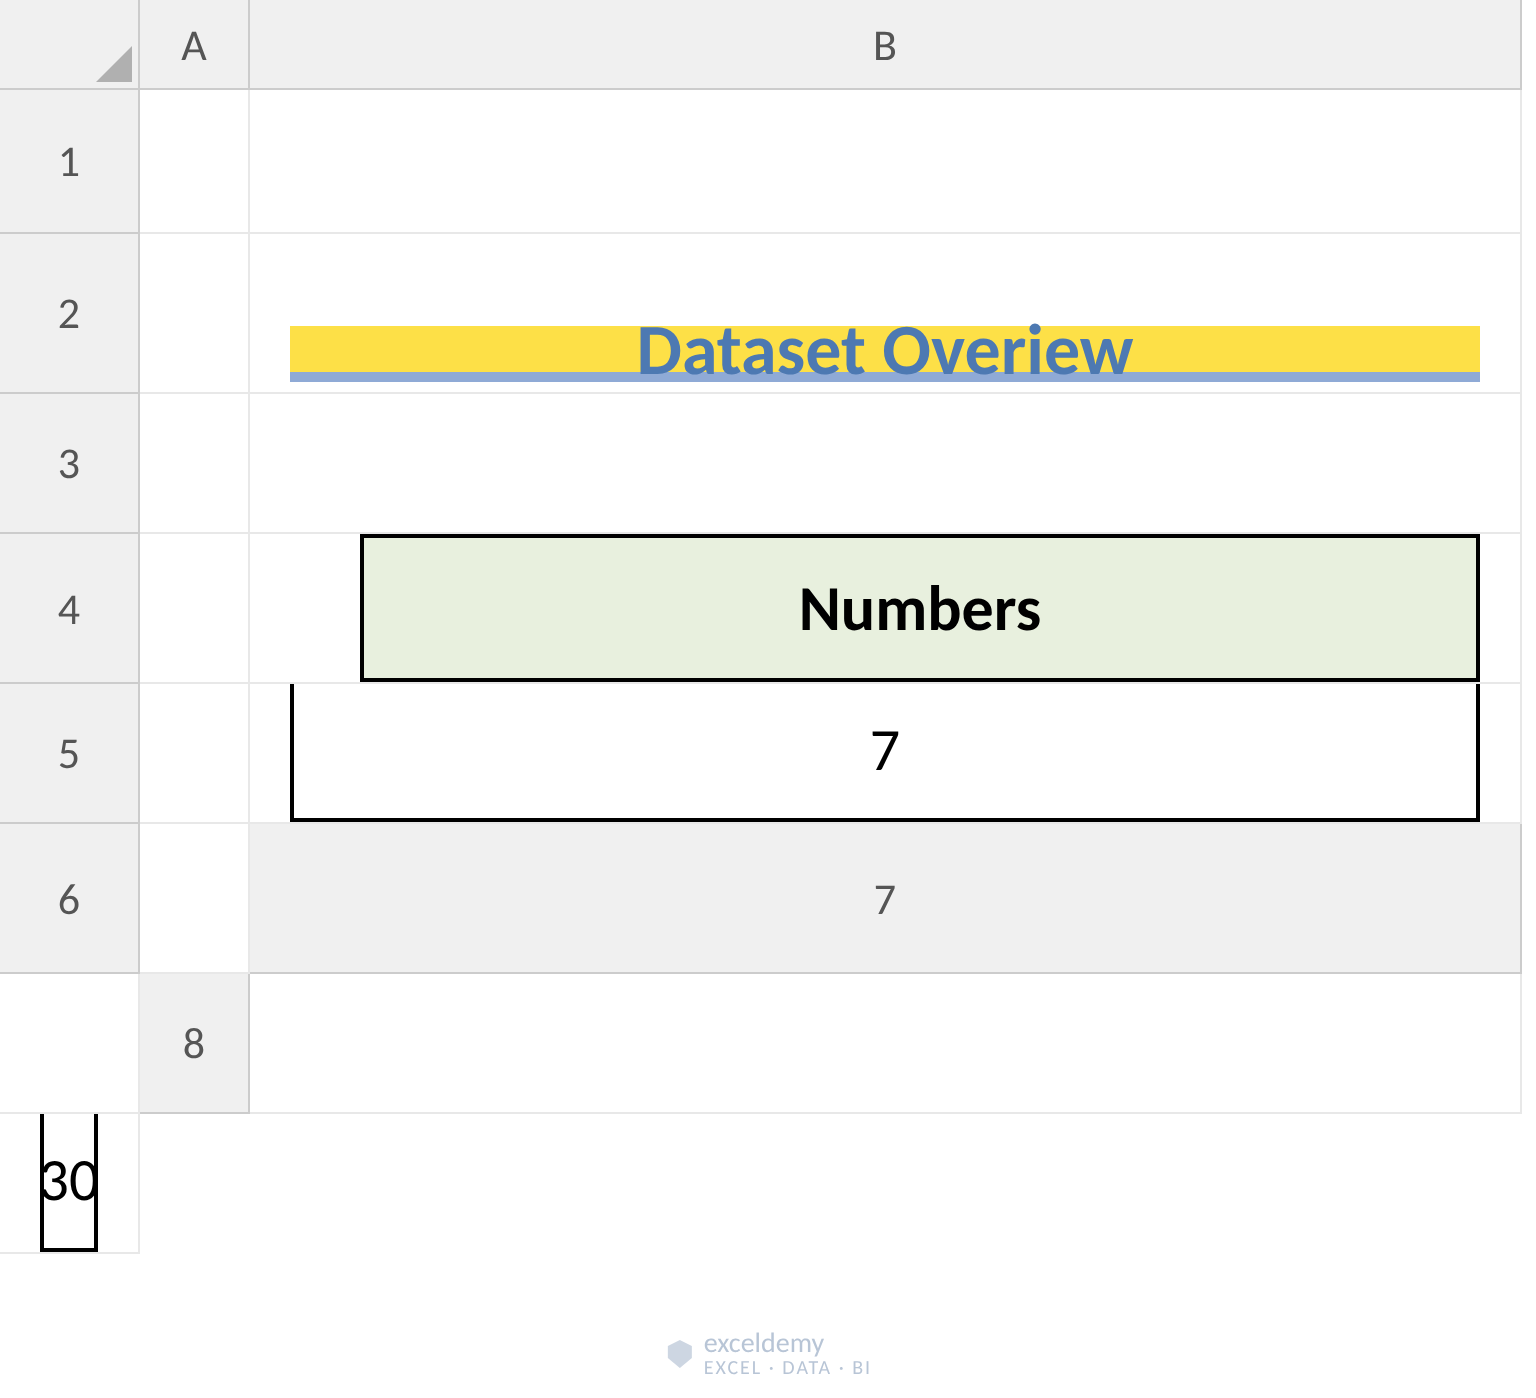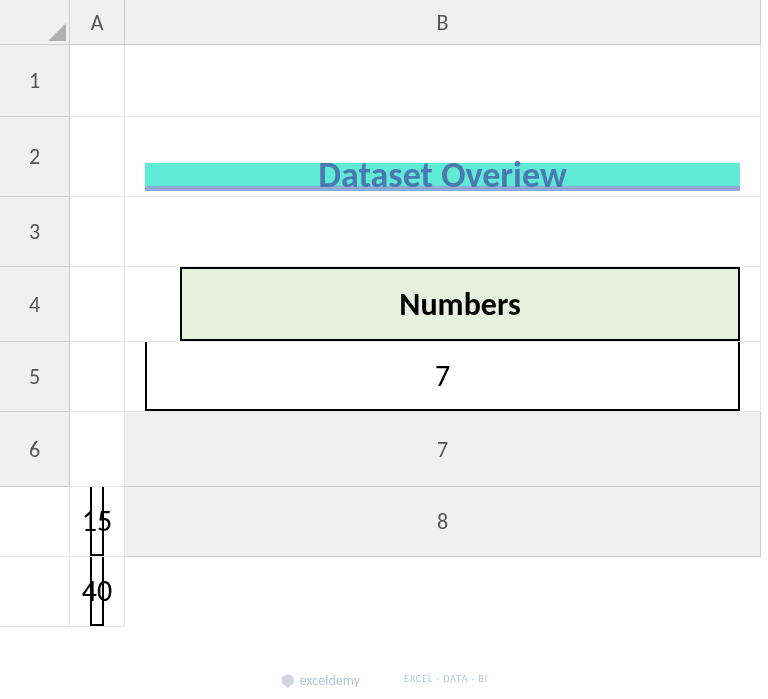--- a/index.html
+++ b/index.html
@@ -72,21 +72,21 @@
       background: #ffffff;
       position: relative;
     }
     
     .title-banner {
       position: absolute;
       left: 20px;
       right: 20px;
       top: 10px;
       bottom: 5px;
-      background: #5eead4;
+      background: #fde047;
       border-bottom: 5px solid #8faad6;
       display: flex;
       align-items: center;
       justify-content: center;
       font-size: 36px;
       font-weight: bold;
       color: #4d79b2;
       margin-top: 36px;
     }
     
@@ -143,23 +143,22 @@
     }
     
     .watermark-sub {
       font-size: 10px;
       letter-spacing: 1px;
       color: #b8c5d6;
     }
     
     .watermark-text {
       display: flex;
-      flex-direction: row;
+      flex-direction: column;
       line-height: 1;
-      gap: 44px;
     }
   </style>
 </head>
 <body>
 
 <div class="spreadsheet">
 
   <div class="corner-cell"></div>
   <div class="col-header">A</div>
   <div class="col-header">B</div>
@@ -188,28 +187,25 @@
   <div class="cell"></div>
   <div class="cell">
     <div class="table-data-cell">7</div>
   </div>
 
   <div class="row-header">6</div>
   <div class="cell"></div>
 
   <div class="row-header">7</div>
   <div class="cell"></div>
-  <div class="cell">
-    <div class="table-data-cell">15</div>
-  </div>
 
   <div class="row-header">8</div>
   <div class="cell"></div>
   <div class="cell">
-    <div class="table-data-cell">40</div>
+    <div class="table-data-cell">30</div>
   </div>
 
 </div>
 
 <div class="watermark">
   <span class="watermark-icon">
     <svg viewBox="0 0 16 16" fill="#b8c5d6">
       <path d="M8 1 L14 4 L14 10 L8 15 L2 10 L2 4 Z" fill="#b8c5d6" opacity="0.7"></path>
     </svg>
   </span>

